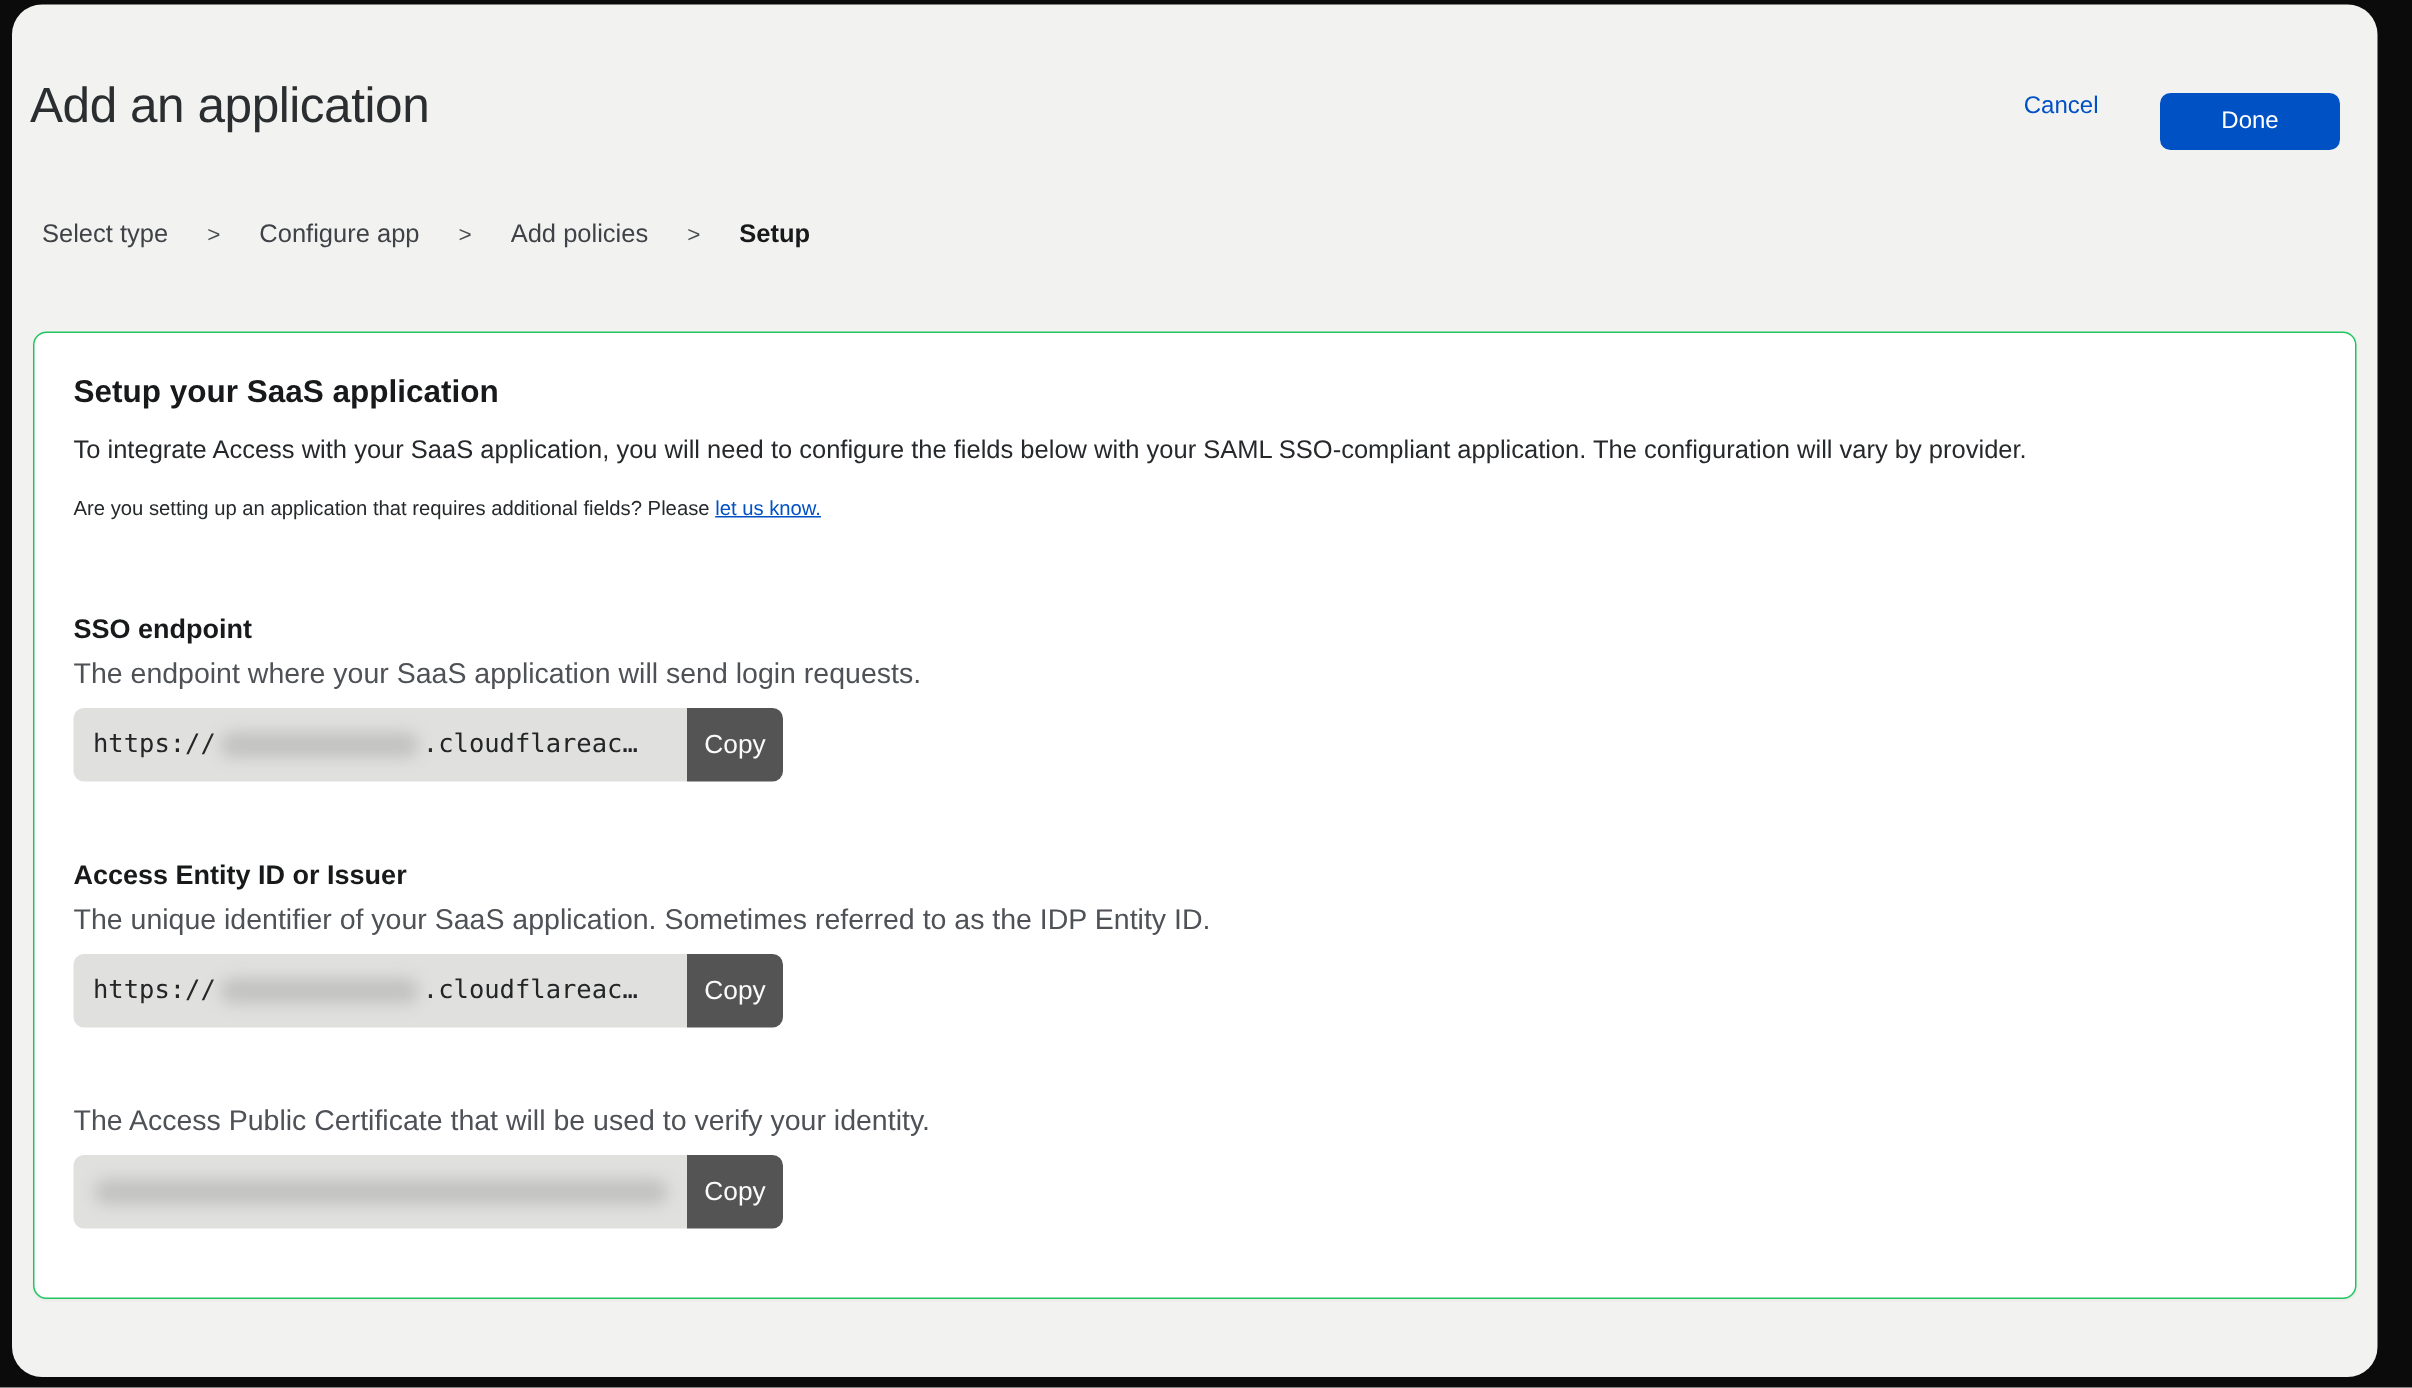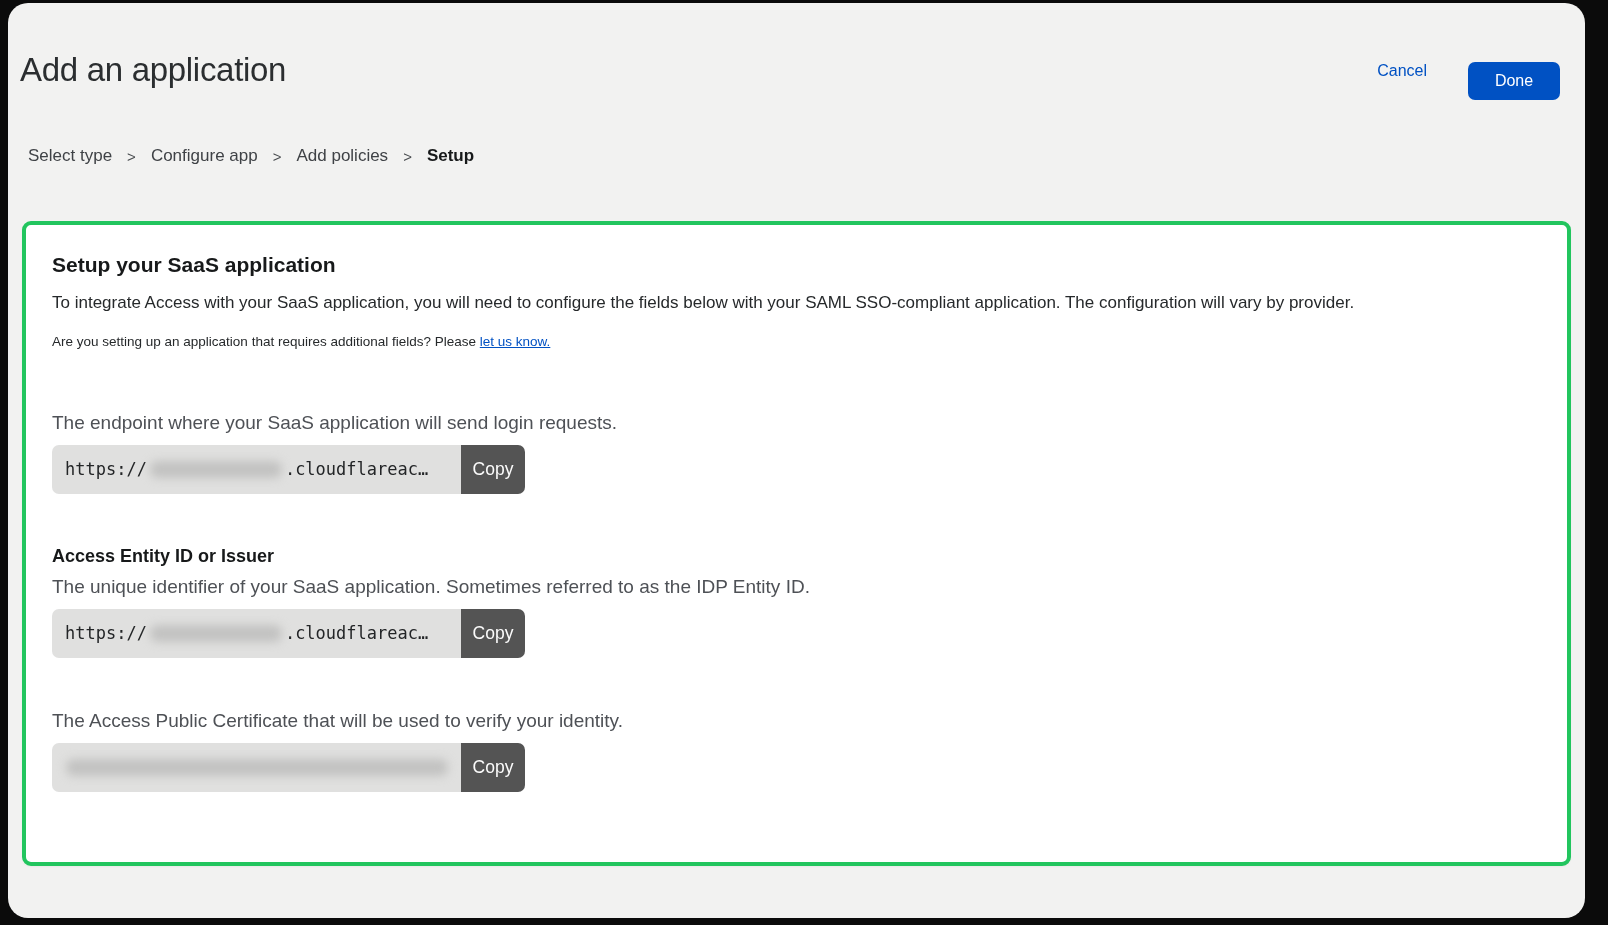--- a/index.html
+++ b/index.html
@@ -38,47 +38,47 @@
   }
   .cancel-link {
     font-size: 16px;
     color: #0051c3;
     background: none;
     border: none;
     cursor: pointer;
     font-family: inherit;
   }
   .done-button {
-    width: 92px;
+    width: 120px;
     height: 38px;
     background: #0051c3;
     color: #ffffff;
     border: none;
     border-radius: 7px;
     font-size: 16px;
     font-family: inherit;
     cursor: pointer;
   }
   
   .breadcrumb {
     margin: 57px 0 0 20px;
     font-size: 17px;
     color: #3f4246;
     display: flex;
     align-items: center;
-    gap: 15px;
+    gap: 26px;
   }
   .crumb { cursor: pointer; }
   .crumb-sep { color: #4a4d50; font-size: 15px; }
   .crumb.active { font-weight: 700; color: #17191a; cursor: default; }
   
   .card {
     margin: 55px 14px 28px 14px;
     background: #ffffff;
-    border: 4px solid #22c55e;
+    border: 1px solid #22c55e;
     border-radius: 9px;
     box-shadow: 0 1px 2px rgba(0,0,0,0.04);
     padding: 28px 26px 32px 26px;
     min-height: 645px;
   }
   .card-title {
     font-size: 21px;
     font-weight: 700;
     color: #17191a;
   }
@@ -175,20 +175,21 @@
     <span class="crumb-sep">&gt;</span>
     <span class="crumb active">Setup</span>
   </nav>
 
   <section class="card">
     <h2 class="card-title">Setup your SaaS application</h2>
     <p class="card-intro">To integrate Access with your SaaS application, you will need to configure the fields below with your SAML SSO-compliant application. The configuration will vary by provider.</p>
     <p class="card-help"><span>Are you setting up an application that requires additional fields? Please </span><a class="help-link">let us know.</a></p>
 
     <div class="field-section">
+      <h3 class="field-label">SSO endpoint</h3>
       <p class="field-desc">The endpoint where your SaaS application will send login requests.</p>
       <div class="copy-row">
         <div class="code-box">
           <span class="code-text">https://</span>
           <span class="redacted redacted-mid"></span>
           <span class="code-text">.cloudflareac…</span>
         </div>
         <button class="copy-button">Copy</button>
       </div>
     </div>

